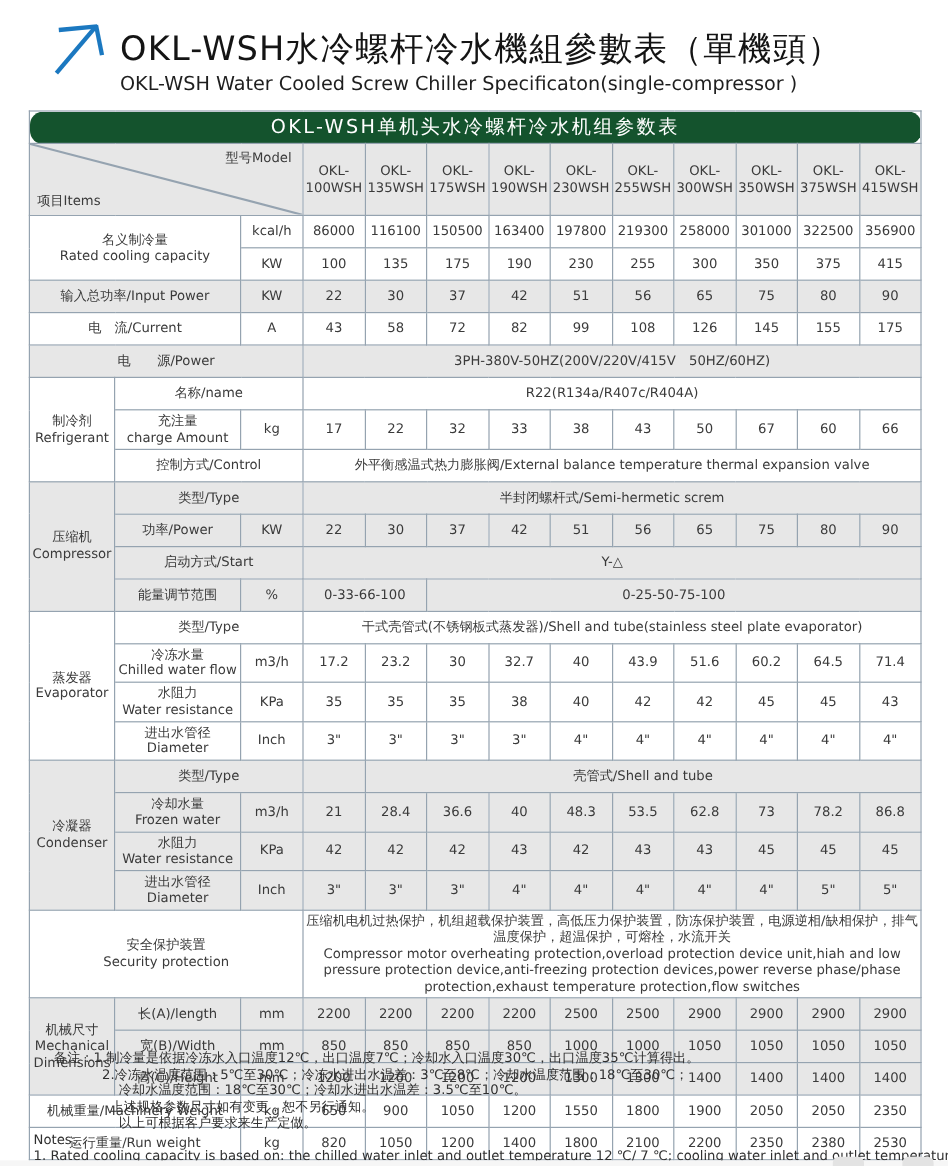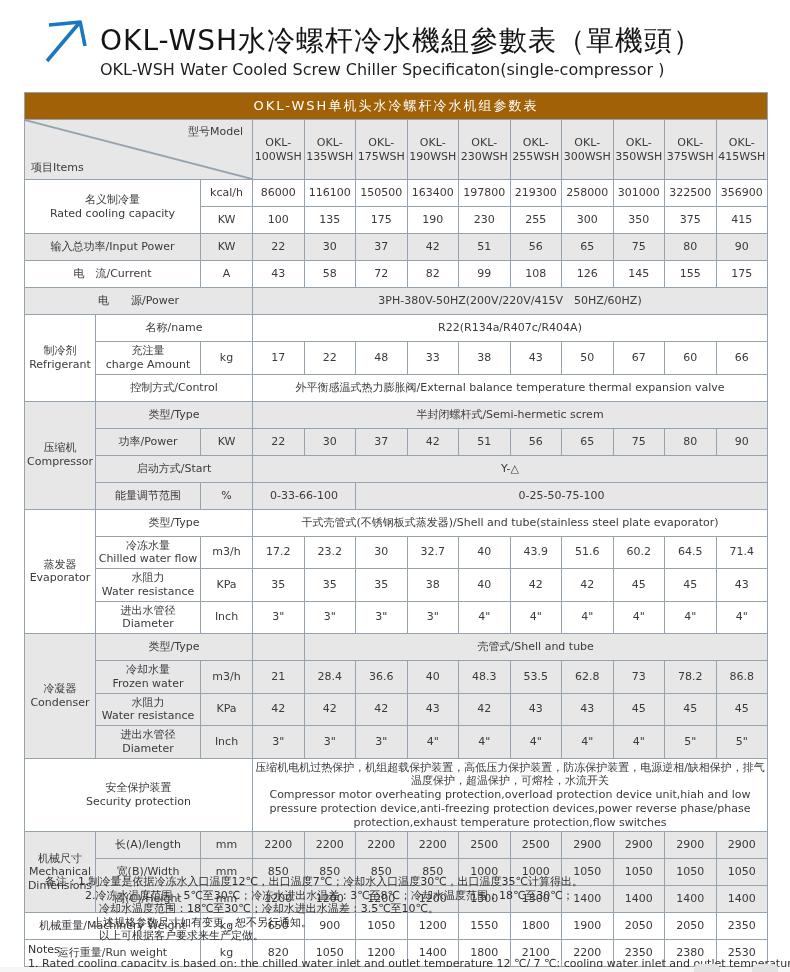--- a/index.html
+++ b/index.html
@@ -17,22 +17,22 @@
     position:absolute;left:24px;top:92px;width:743px;
     border-collapse:collapse;table-layout:fixed;
     font-size:11px;color:#3a3a3a;
   }
   table.spec td{
     border:1px solid #95a3b0;text-align:center;vertical-align:middle;
     padding:2px 1px;height:22px;line-height:1.25;white-space:pre-line;overflow:hidden;
   }
   tr.shaded td{background:#e7e7e7;}
   td.caption{
-    background:#a16207;color:#ffffff;font-size:13px;letter-spacing:2px;
-    height:34px;border-bottom:2px solid #4d5a66;font-weight:400;
+    background:#14532d;color:#ffffff;font-size:16px;letter-spacing:2px;
+    height:34px;border-bottom:2px solid #4d5a66;font-weight:400;border-radius:11px;
   }
   td.corner{position:relative;padding:0;height:30px;}
   td.corner svg{position:absolute;left:0;top:0;width:100%;height:100%;display:block;}
   .corner-items{position:absolute;left:6px;bottom:4px;}
   .corner-model{position:absolute;right:9px;top:5px;}
   td.model{line-height:1.3;}
   td.security-text-cell{text-align:left;padding:3px 8px;line-height:1.32;white-space:pre-wrap;}
   
   .notes{position:absolute;left:28px;top:875px;width:752px;font-size:11px;line-height:13.6px;color:#2f2f2f;}
   .notes div{white-space:nowrap;}
@@ -167,21 +167,21 @@
 Refrigerant</td>
         <td colspan="2" class="row-label-cell">名称/name</td>
         <td colspan="10" class="merged-value-cell">R22(R134a/R407c/R404A)</td>
       </tr>
       <tr>
         <td class="row-label-cell">充注量
 charge Amount</td>
         <td class="unit-cell">kg</td>
         <td>17</td>
         <td>22</td>
-        <td>48</td>
+        <td>32</td>
         <td>33</td>
         <td>38</td>
         <td>43</td>
         <td>50</td>
         <td>67</td>
         <td>60</td>
         <td>66</td>
       </tr>
       <tr>
         <td colspan="2" class="row-label-cell">控制方式/Control</td>

